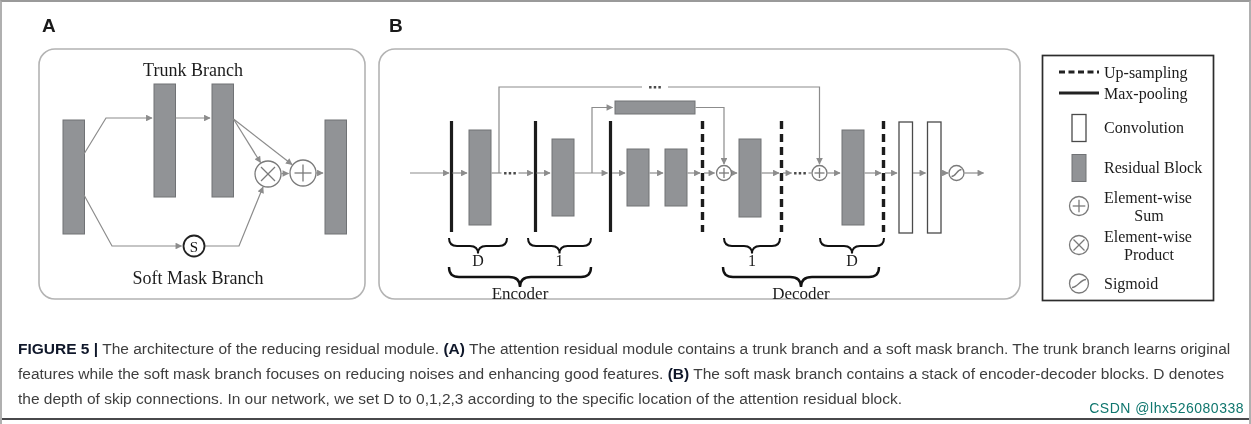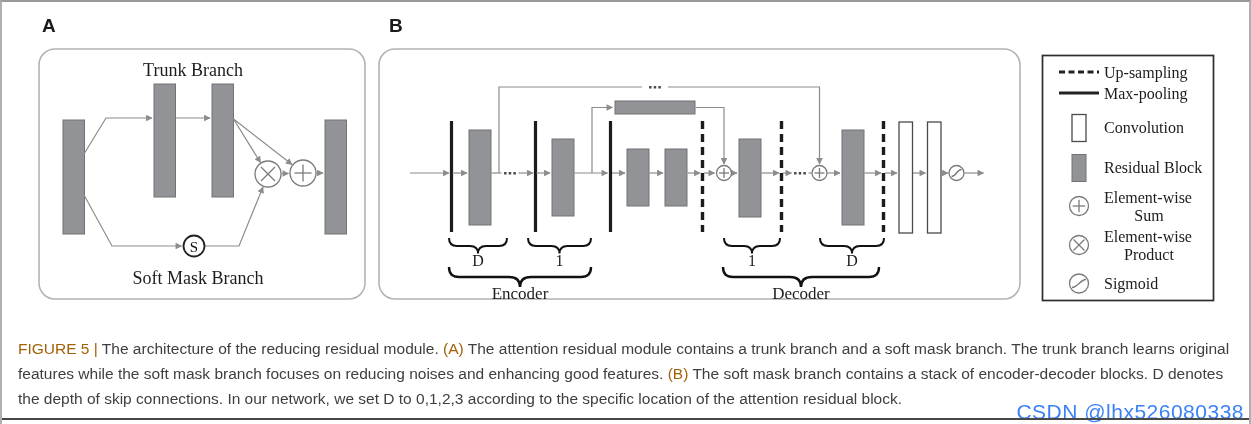--- a/index.html
+++ b/index.html
@@ -32,24 +32,24 @@
   text.serif17  { font-family:"Liberation Serif",serif; font-size:17px; fill:#1c1c1c; text-anchor:middle; }
   text.serif16  { font-family:"Liberation Serif",serif; font-size:16px; fill:#1c1c1c; text-anchor:middle; }
   text.serif16l { font-family:"Liberation Serif",serif; font-size:16px; fill:#1c1c1c; }
   text.serif15  { font-family:"Liberation Serif",serif; font-size:15px; fill:#111111; text-anchor:middle; }
   text.dots     { font-family:"DejaVu Sans",sans-serif; font-weight:bold; font-size:14px; fill:#4a4a4a; text-anchor:middle; }
 
   .caption {
     position:absolute; left:16px; top:334px; width:1228px;
     font-size:15.5px; line-height:25px; color:#3e3e3e;
   }
-  .cap-bold { font-weight:normal; color:#a16207; }
+  .cap-bold { font-weight:bold; color:#0f172a; }
   .watermark {
     position:absolute; top:398px; right:5px;
-    font-size:21px; color:#3b82f6; letter-spacing:0.5px;margin-left:40px;
+    font-size:14px; color:#0f766e; letter-spacing:0.5px;margin-left:40px;
   }
   .bottom-rule {
     position:absolute; left:0; top:416px; width:100%; height:2.4px; background:#48484b;
   }
 </style>
 </head>
 <body>
 
 <div class="page">
 

